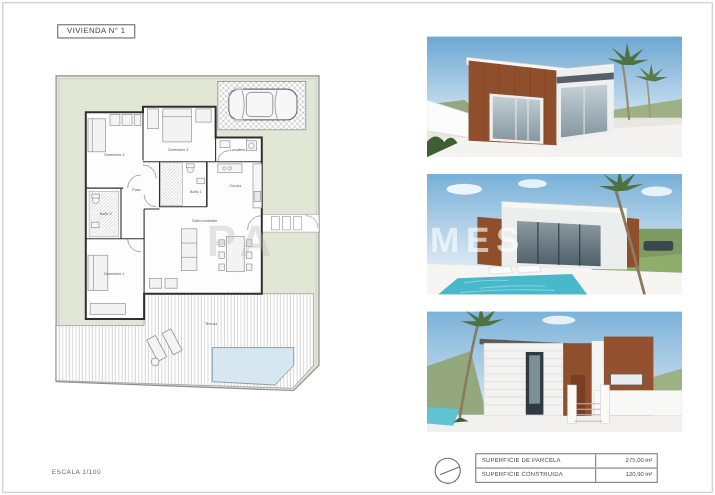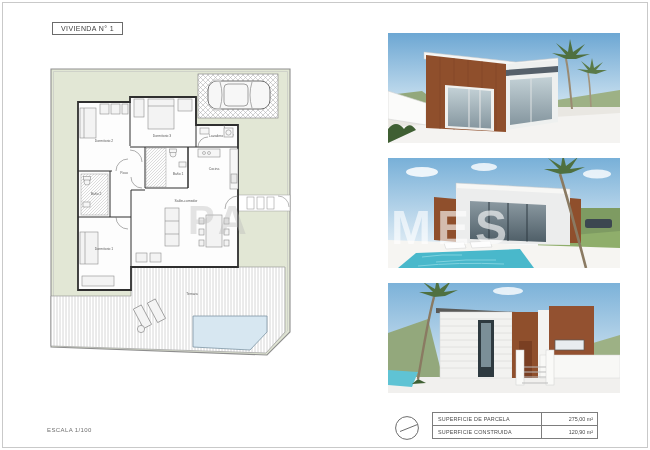--- a/index.html
+++ b/index.html
@@ -15,21 +15,21 @@
                  color:#6f6f6f; letter-spacing:.4px; }
   .plan-wrap { position:absolute; left:38px; top:50px; width:325px; height:345px; }
   .render { position:absolute; left:388px; width:232px; height:110px; overflow:hidden; }
   .render svg { display:block; }
   #render1 { top:33px; } #render2 { top:158px; } #render3 { top:283px; }
   .watermark { position:absolute; top:0; left:0; width:640px; height:450px;
                pointer-events:none; }
   .wm { position:absolute; font-weight:bold; letter-spacing:6px;
         font-family:"Liberation Sans", sans-serif; }
   .wm-left  { left:188px; top:198px; font-size:40px; color:rgba(185,185,185,.38); }
-  .wm-right { left:391px; top:200px; font-size:48px; color:rgba(255,255,255,.62); }
+  .wm-right { left:391px; top:200px; font-size:32px; color:rgba(255,255,255,.62); }
   .summary { position:absolute; left:432px; top:412px; width:166px; height:27px;
              border:1px solid #7d7d7d; display:flex; flex-direction:column; }
   .summary .row { flex:1; display:flex; align-items:center; }
   .summary .row + .row { border-top:1px solid #7d7d7d; }
   .summary .lbl { flex:1; padding-left:5px; font-size:5.4px; color:#4a4a4a;
                   letter-spacing:.2px; }
   .summary .val { width:56px; border-left:1px solid #7d7d7d; height:100%;
                   display:flex; align-items:center; justify-content:flex-end;
                   padding-right:4px; font-size:5.4px; color:#4a4a4a; }
   .north { position:absolute; left:394px; top:415px; }

